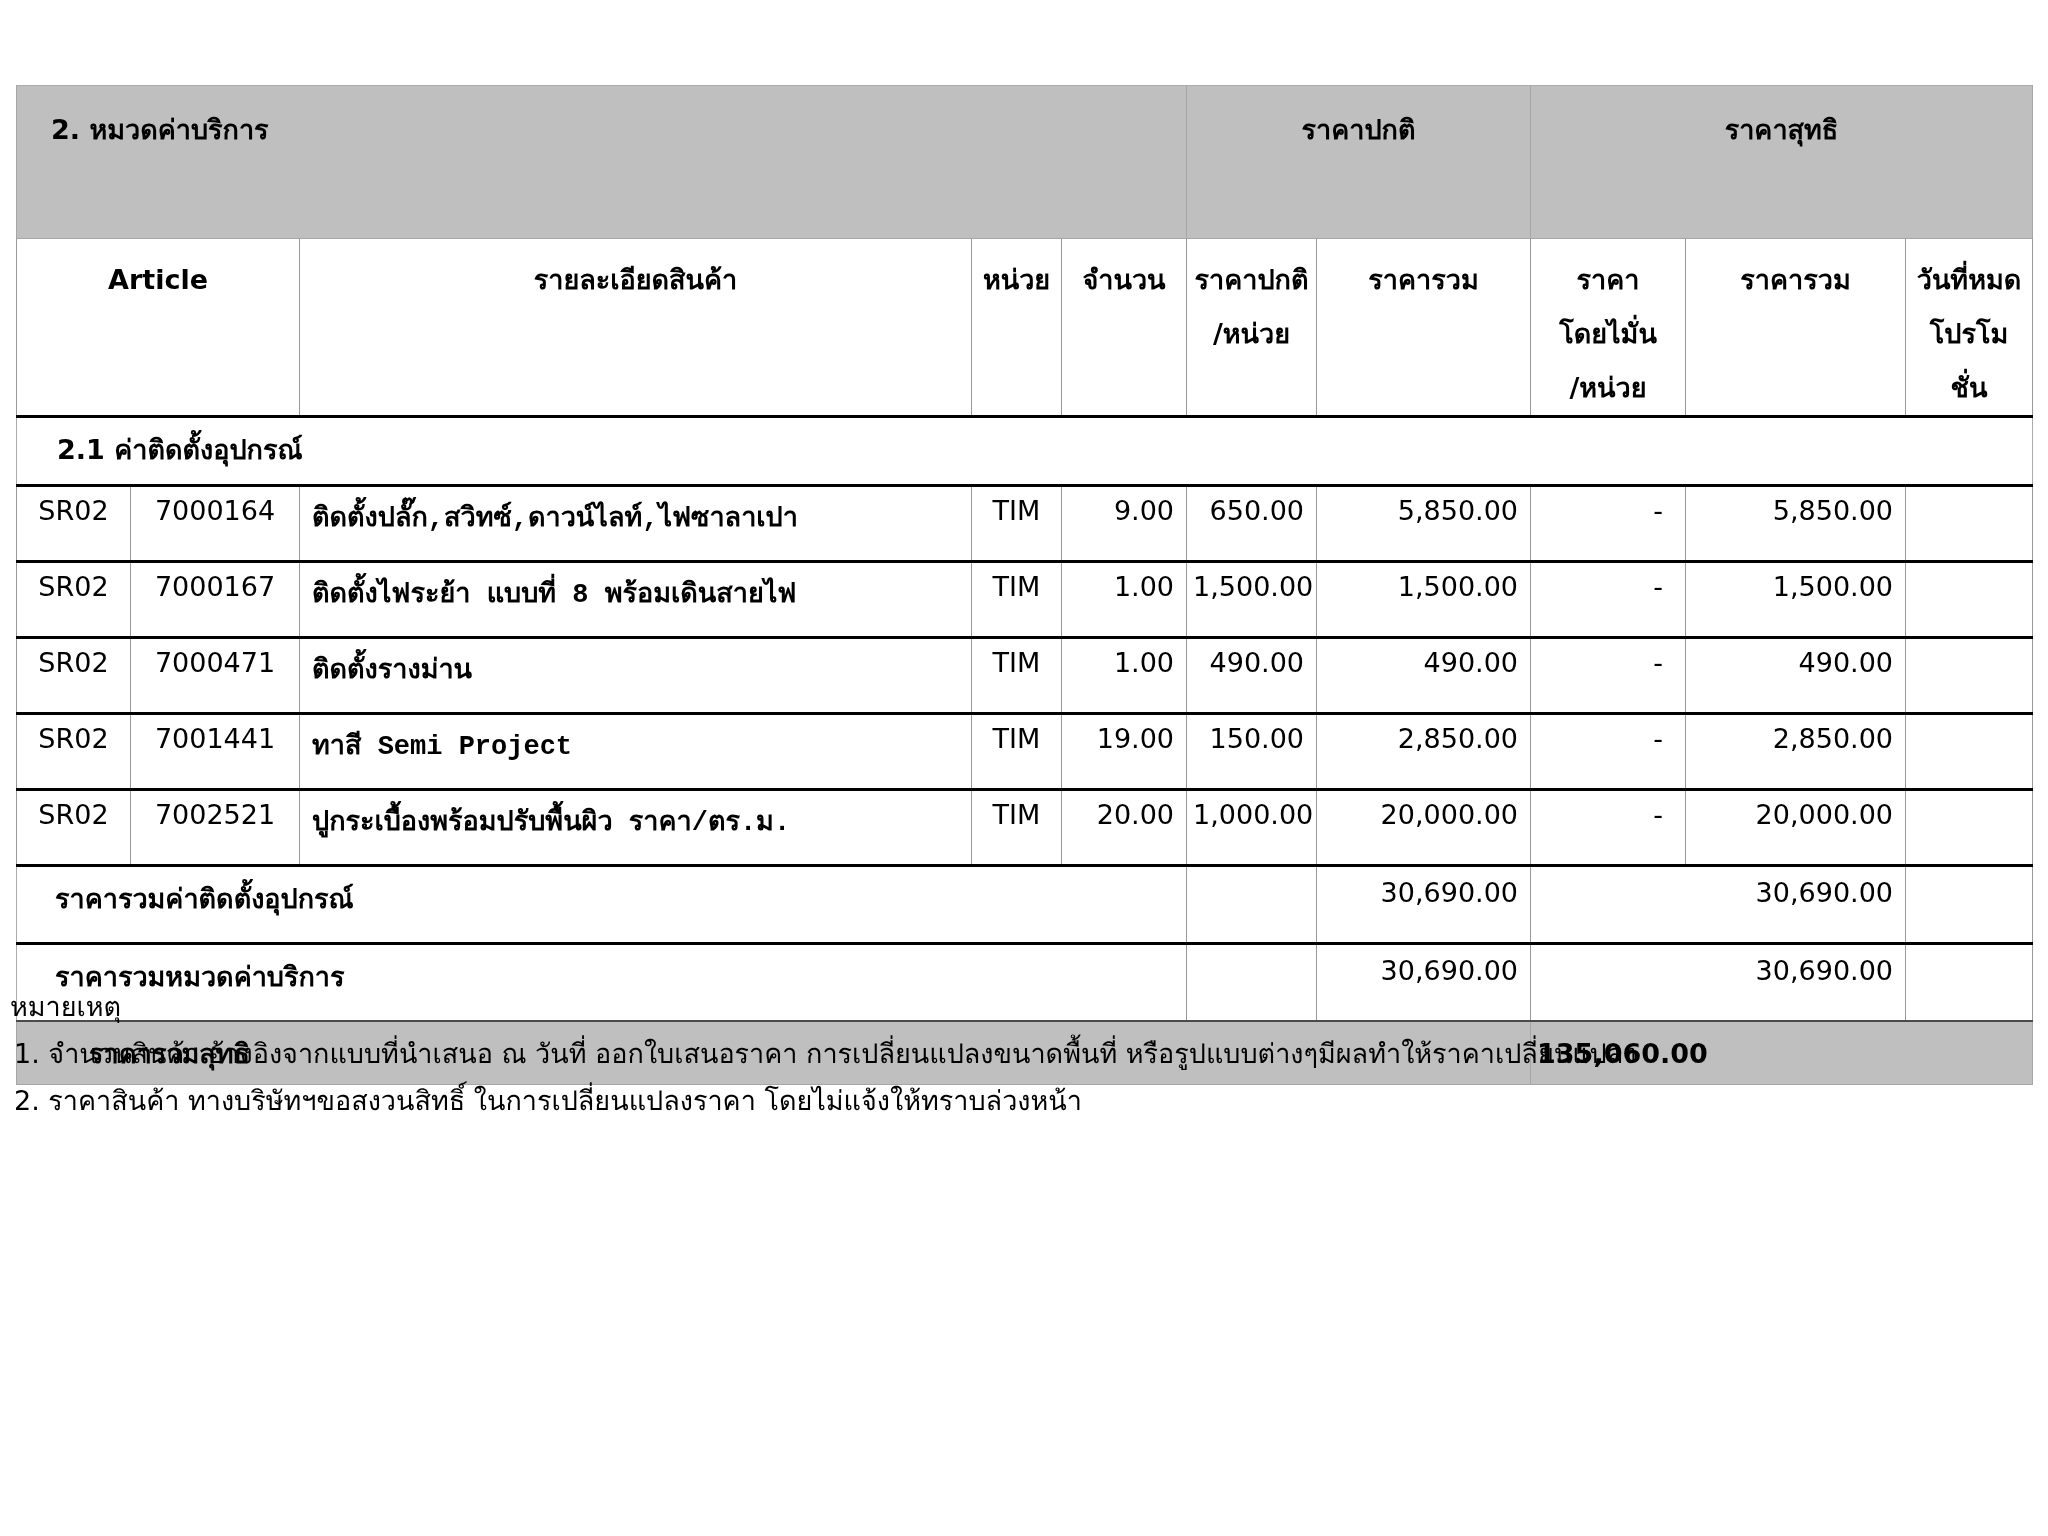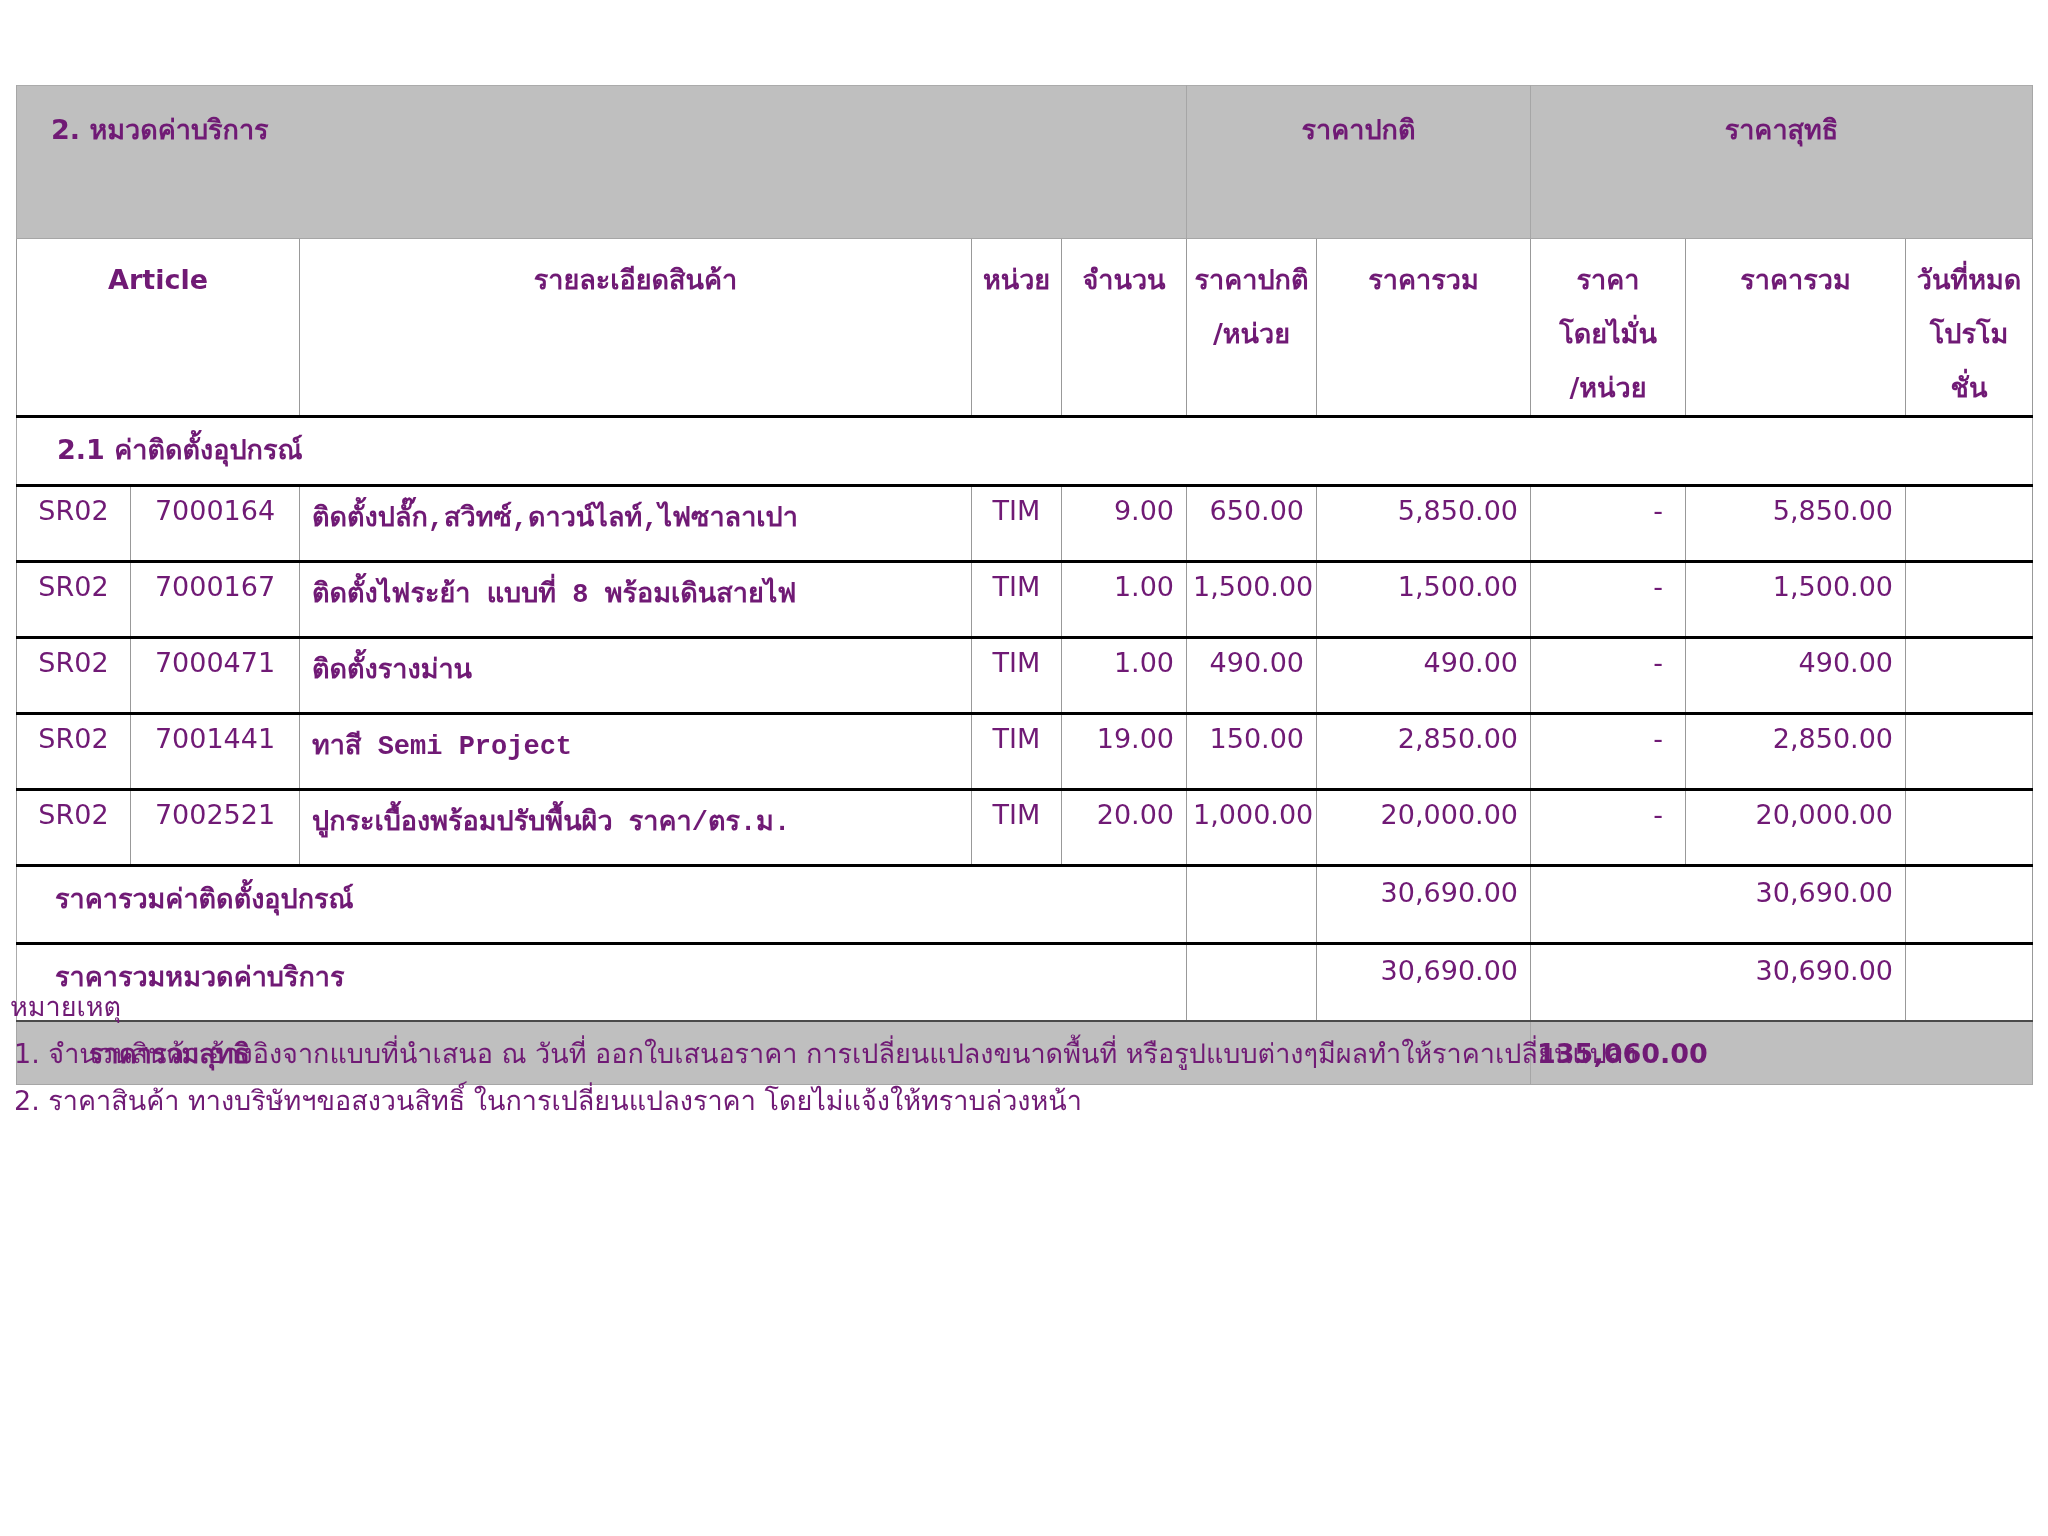--- a/index.html
+++ b/index.html
@@ -2,21 +2,21 @@
 <html><head>
 <meta charset="utf-8">
 <style>
   html, body { margin: 0; padding: 0; background: #ffffff; }
   .page {
     position: relative;
     width: 2048px;
     height: 1373px;
     background: #ffffff;
     font-family: "DejaVu Sans", "Liberation Sans", sans-serif;
-    color: #701a75;
+    color: #000000;
     overflow: hidden;
   }
 
   table.service-table {
     position: absolute;
     left: 16px;
     top: 85px;
     width: 2016px;
     border-collapse: collapse;
     table-layout: fixed;

